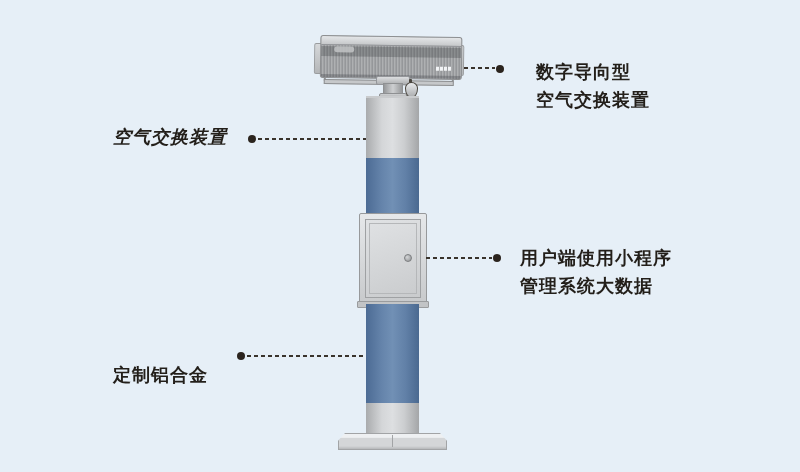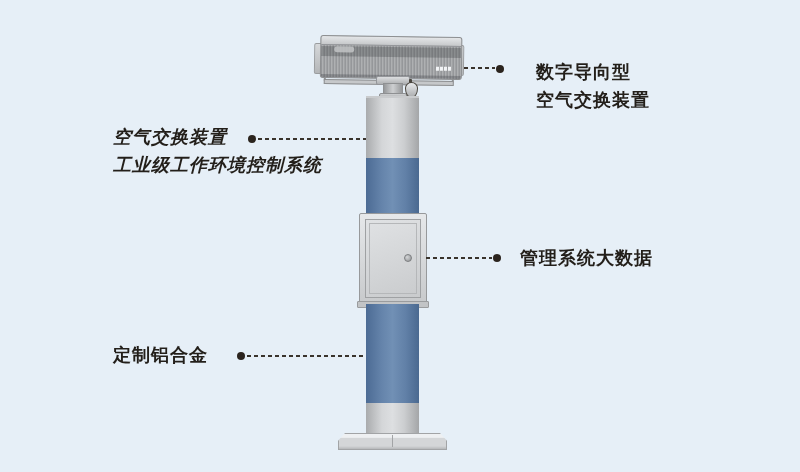--- a/index.html
+++ b/index.html
@@ -221,24 +221,24 @@
   <div class="dot" style="left:237px;top:352px;"></div>
   <div class="leader" style="left:247px;top:355px;width:119px;"></div>
 
   <div class="ann" style="left:536px;top:59px;">
     <span class="ln">数字导向型</span>
     <span class="ln">空气交换装置</span>
   </div>
 
   <div class="ann" style="left:113px;top:124px;font-style:italic;">
     <span class="ln">空气交换装置</span>
-    <span class="ln">工业级工作环境控制系统</span>
   </div>
 
   <div class="ann" style="left:520px;top:245px;">
+    <span class="ln">用户端使用小程序</span>
     <span class="ln">管理系统大数据</span>
   </div>
 
-  <div class="ann" style="left:113px;top:342px;">
+  <div class="ann" style="left:113px;top:362px;">
     <span class="ln">定制铝合金</span>
   </div>
 
 </div>
 
 </body></html>

